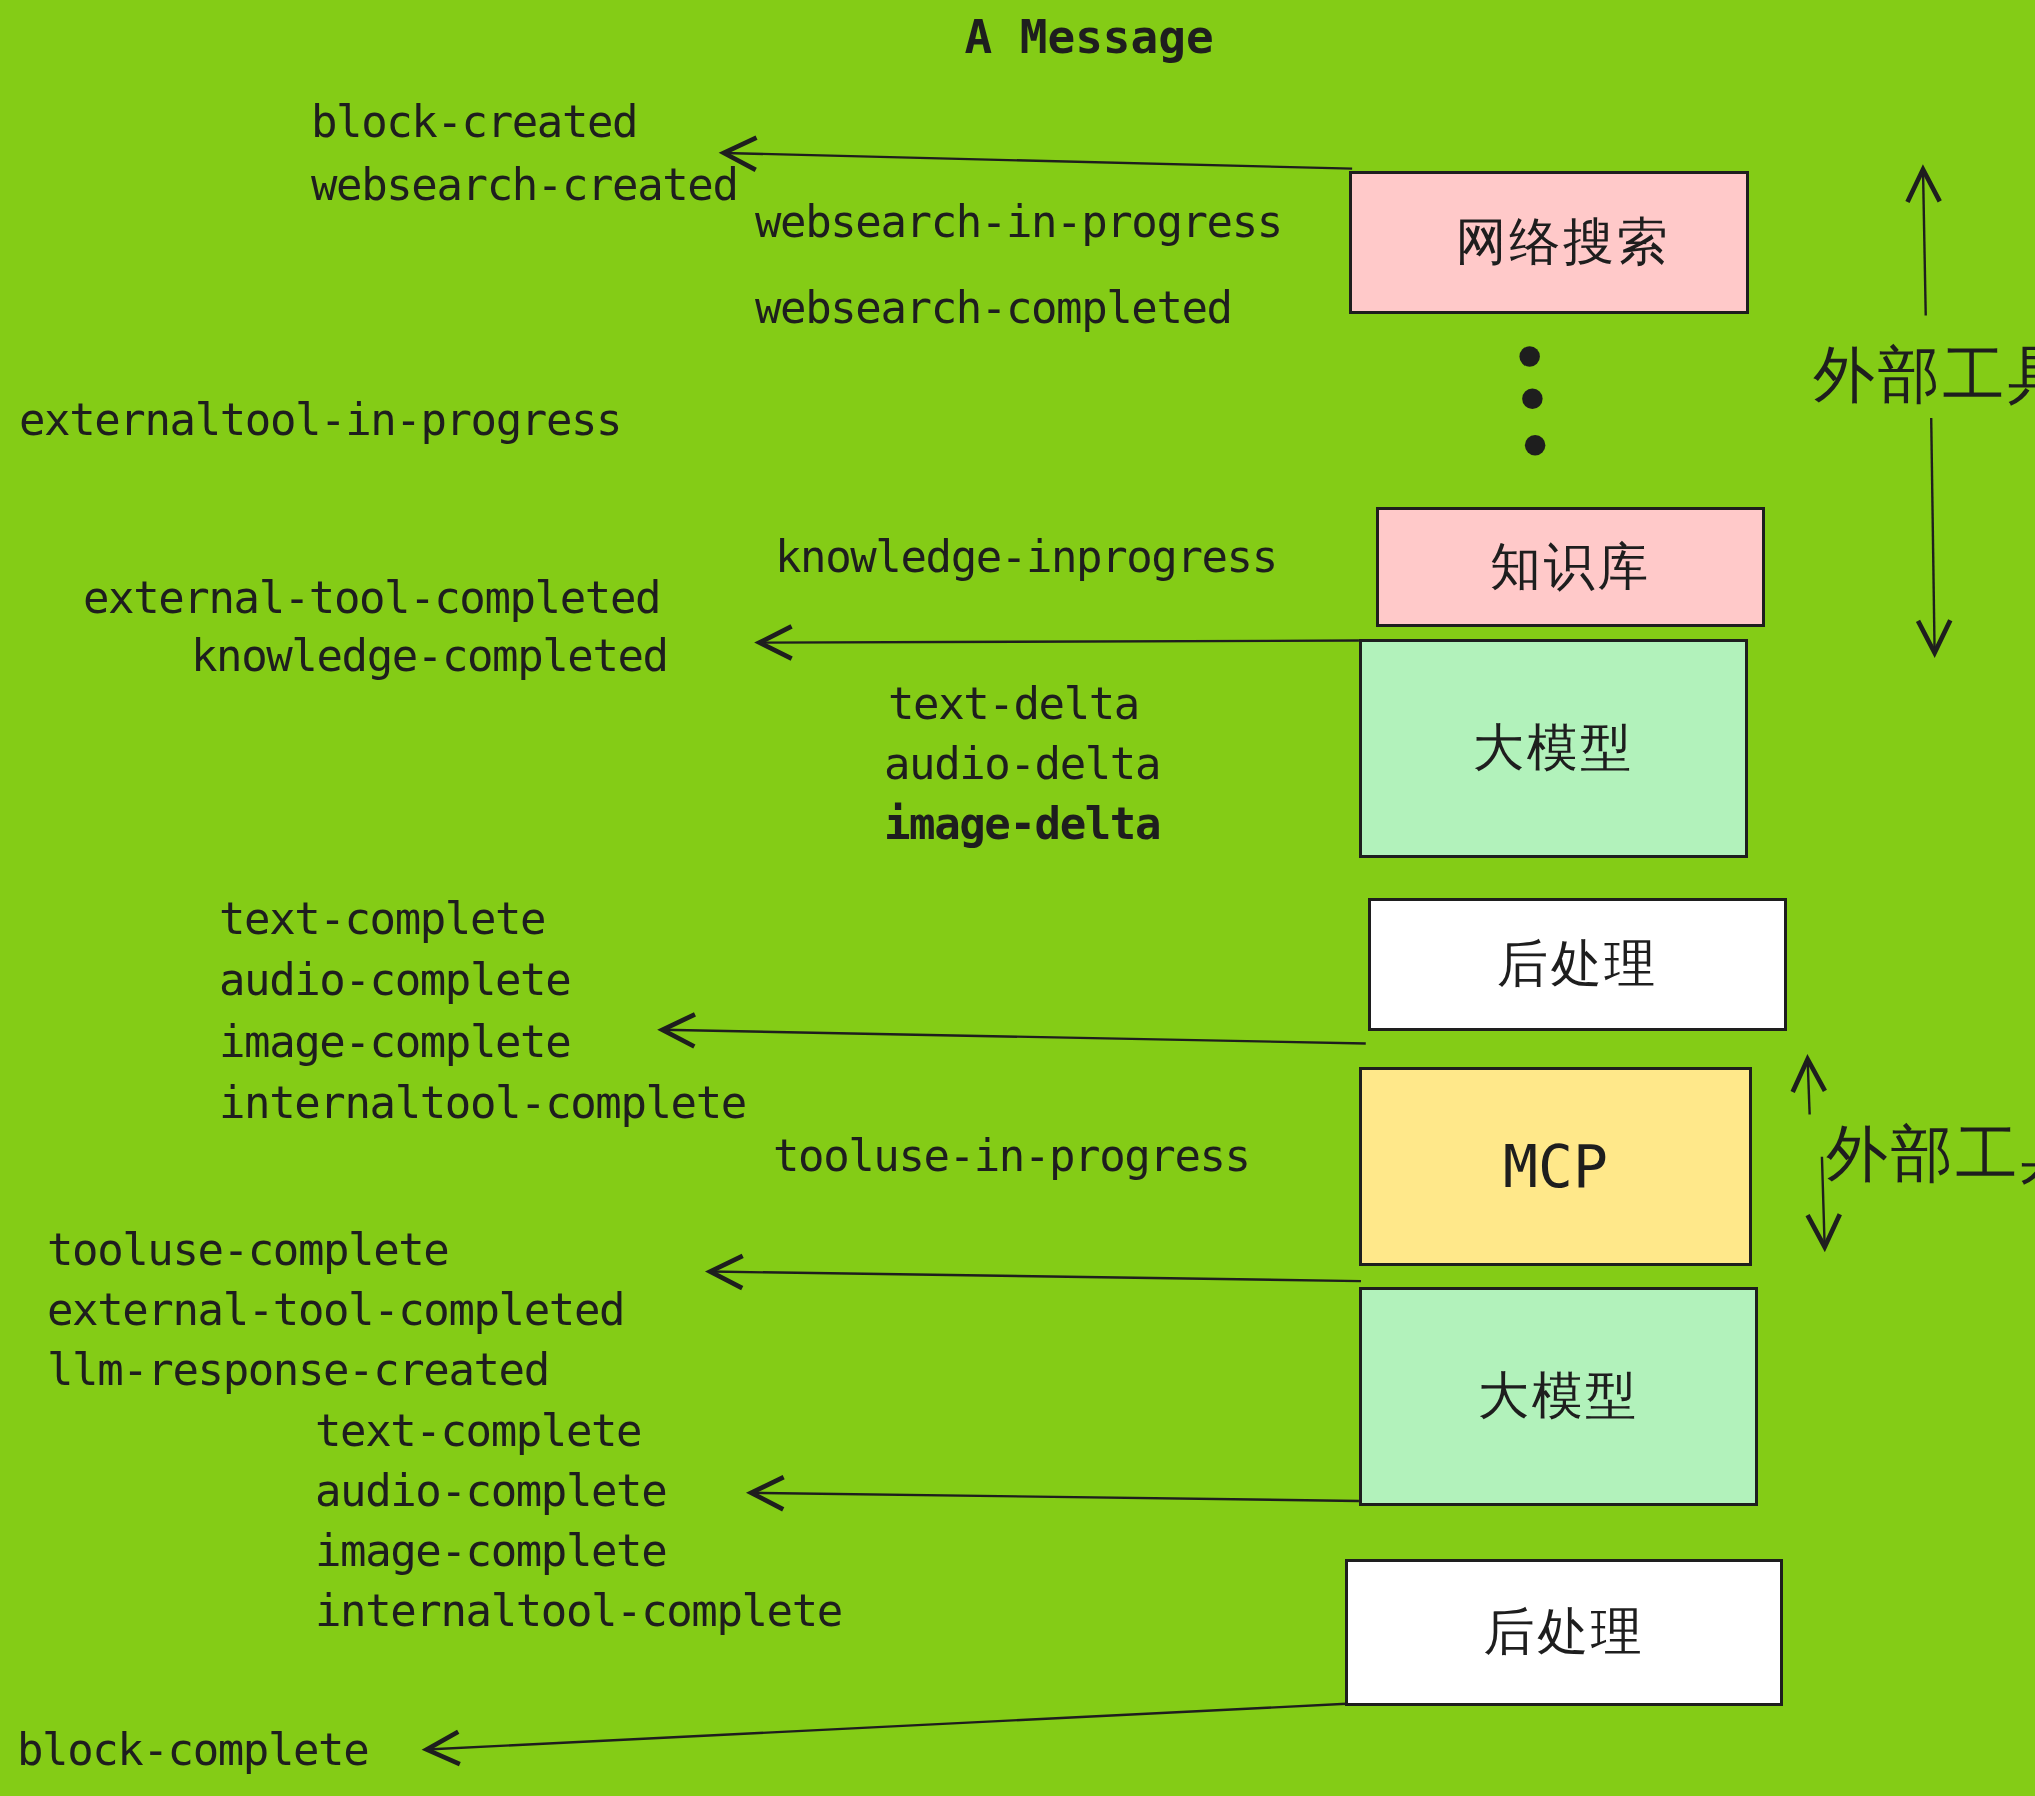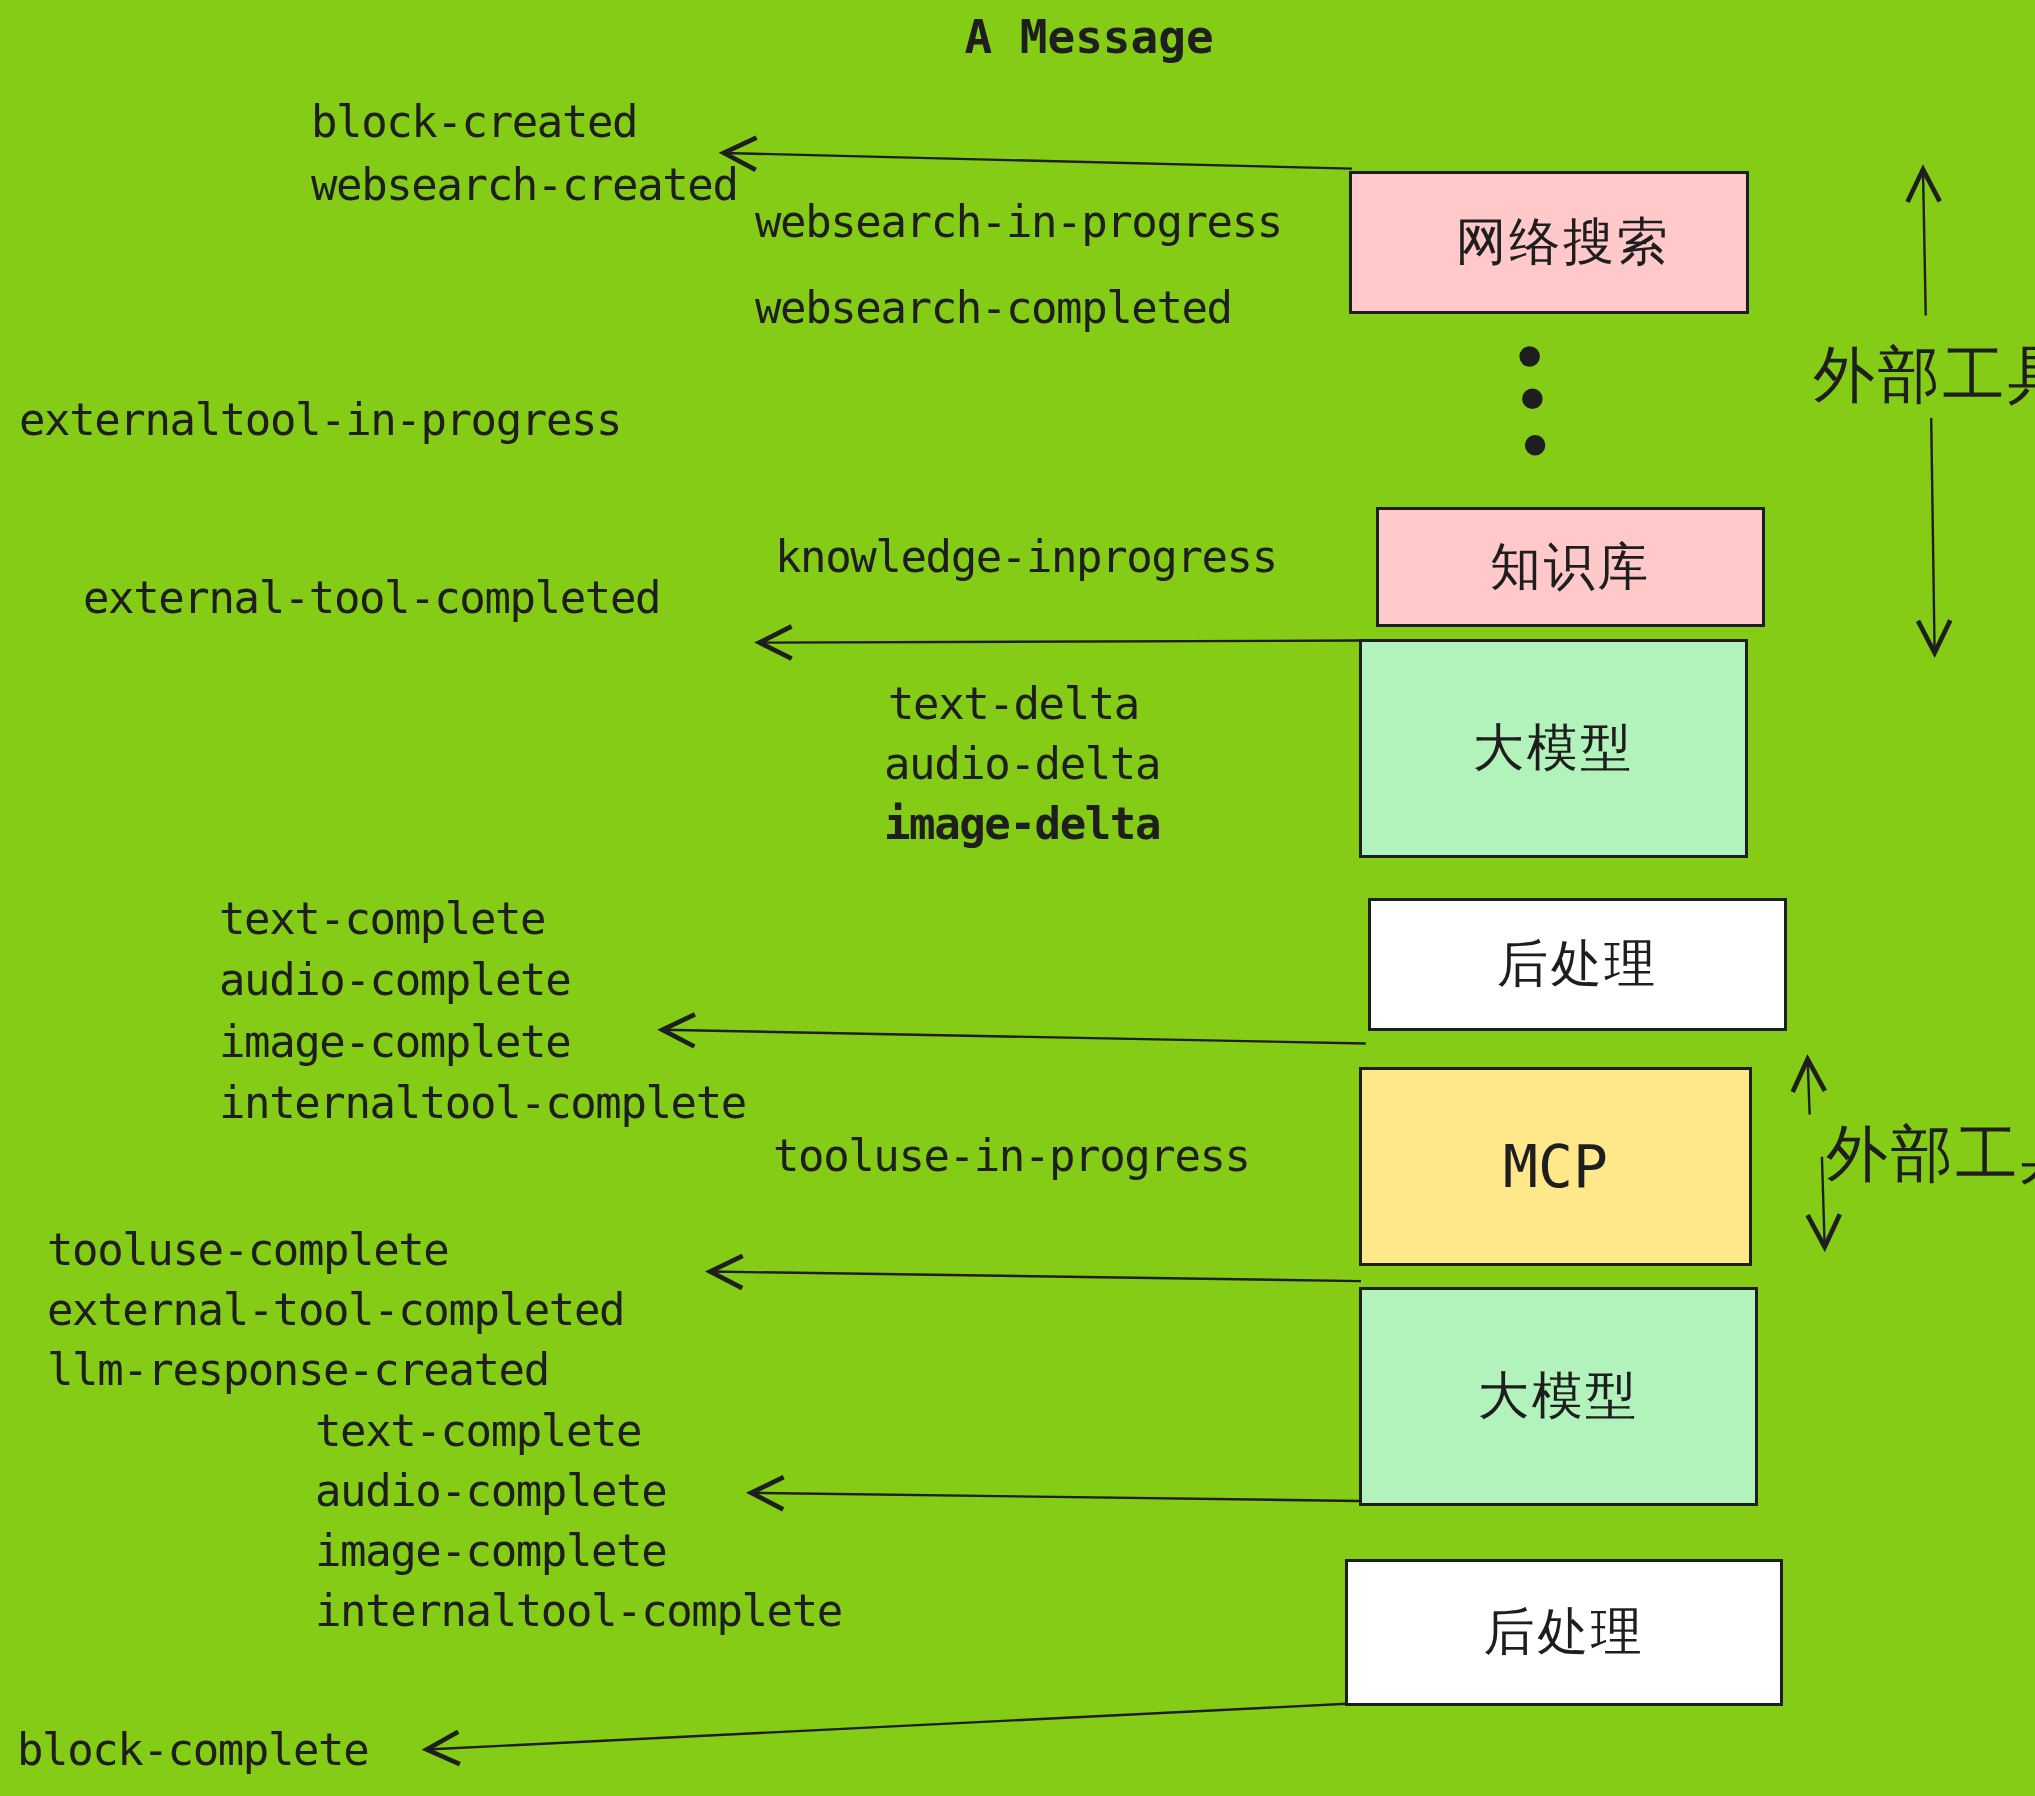--- a/index.html
+++ b/index.html
@@ -54,20 +54,21 @@
 
   <div class="title">A Message</div>
 
   <div class="evt" style="left:311px;top:91px;">block-created</div>
   <div class="evt" style="left:311px;top:154px;">websearch-created</div>
   <div class="evt" style="left:755px;top:191px;">websearch-in-progress</div>
   <div class="evt" style="left:755px;top:277px;">websearch-completed</div>
   <div class="evt" style="left:19px;top:389px;">externaltool-in-progress</div>
   <div class="evt" style="left:775px;top:526px;">knowledge-inprogress</div>
   <div class="evt" style="left:83px;top:567px;">external-tool-completed</div>
+  <div class="evt" style="left:191px;top:625px;">knowledge-completed</div>
   <div class="evt" style="left:888px;top:673px;">text-delta</div>
   <div class="evt" style="left:884px;top:733px;">audio-delta</div>
   <div class="evt" style="left:884px;top:793px;font-weight:bold;">image-delta</div>
   <div class="evt" style="left:219px;top:888px;">text-complete</div>
   <div class="evt" style="left:219px;top:949px;">audio-complete</div>
   <div class="evt" style="left:219px;top:1011px;">image-complete</div>
   <div class="evt" style="left:219px;top:1072px;">internaltool-complete</div>
   <div class="evt" style="left:773px;top:1125px;">tooluse-in-progress</div>
   <div class="evt" style="left:47px;top:1219px;">tooluse-complete</div>
   <div class="evt" style="left:47px;top:1279px;">external-tool-completed</div>

